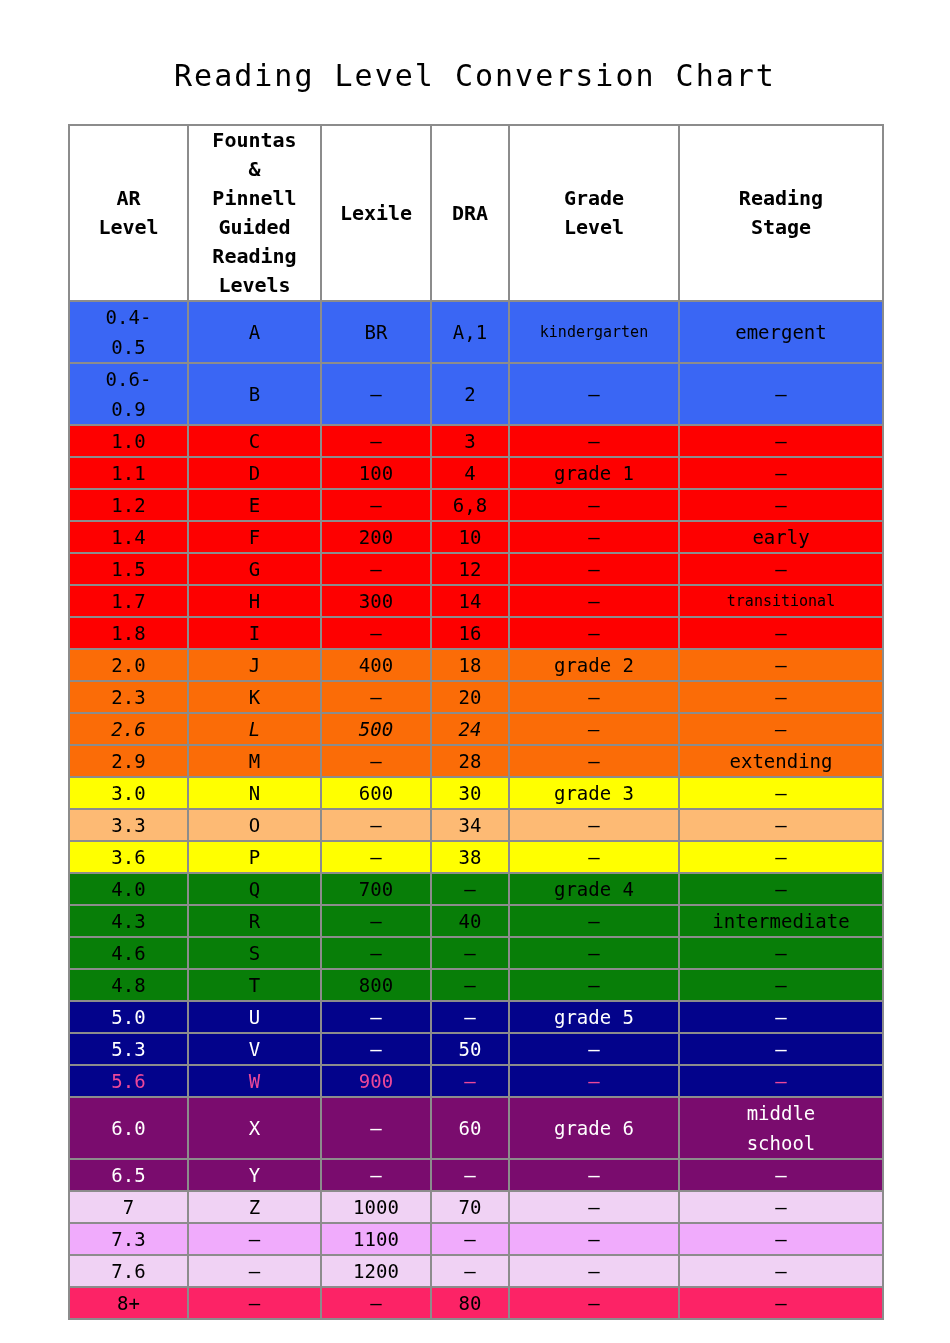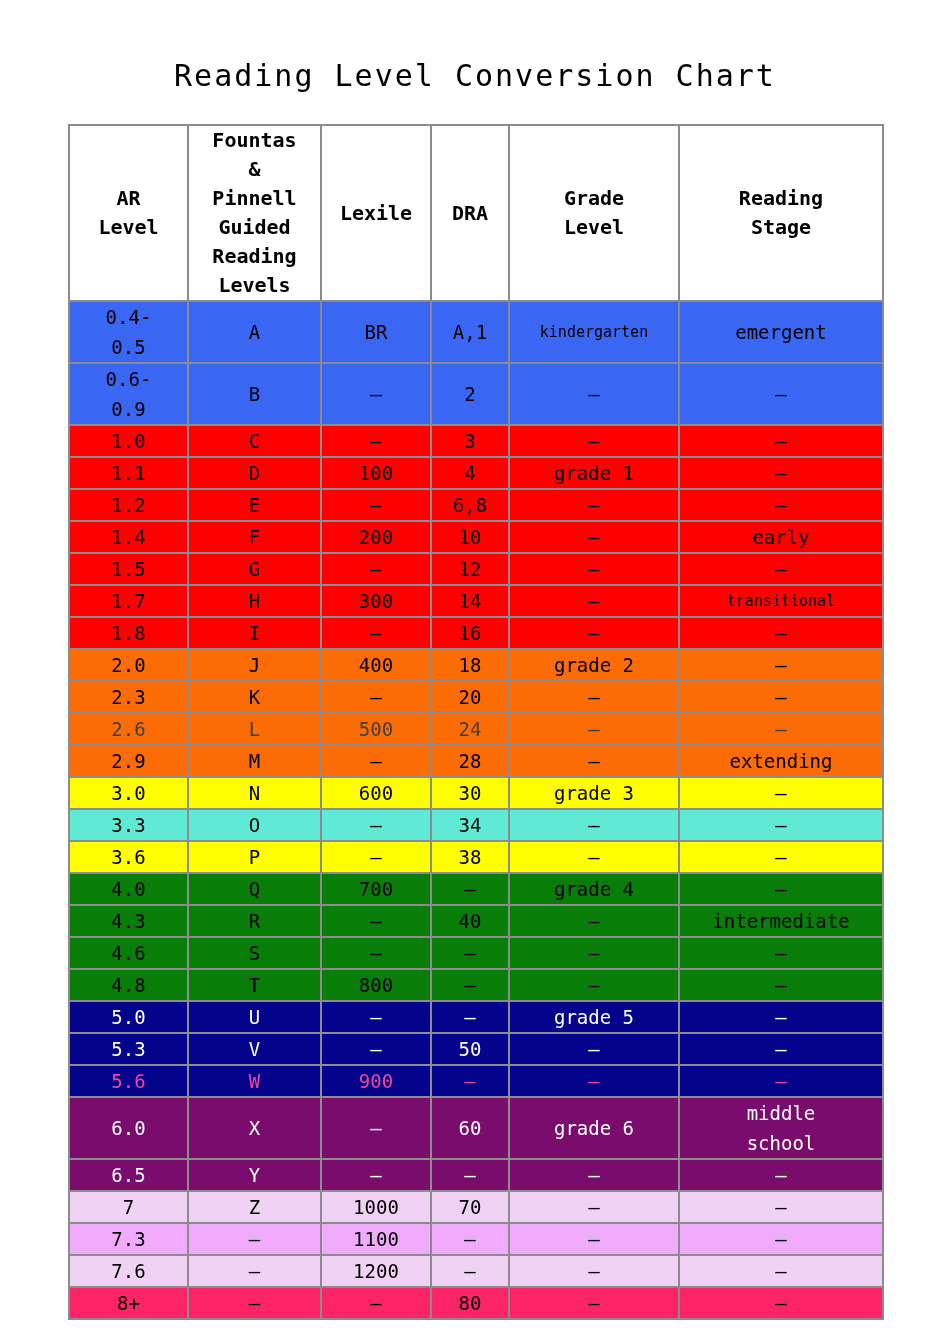--- a/index.html
+++ b/index.html
@@ -172,21 +172,21 @@
           <td>–</td>
         </tr>
         <tr style="background: rgb(251, 108, 7); color: rgb(0, 0, 0);">
           <td>2.3</td>
           <td>K</td>
           <td>–</td>
           <td>20</td>
           <td>–</td>
           <td>–</td>
         </tr>
-        <tr style="background: rgb(251, 108, 7); color: #404040;">
+        <tr style="background: rgb(251, 108, 7); color: #000000; font-style: italic;">
           <td>2.6</td>
           <td>L</td>
           <td>500</td>
           <td>24</td>
           <td>–</td>
           <td>–</td>
         </tr>
         <tr style="background: rgb(251, 108, 7); color: rgb(0, 0, 0);">
           <td>2.9</td>
           <td>M</td>
@@ -196,21 +196,21 @@
           <td>extending</td>
         </tr>
         <tr style="background: rgb(255, 255, 0); color: rgb(0, 0, 0);">
           <td>3.0</td>
           <td>N</td>
           <td>600</td>
           <td>30</td>
           <td>grade 3</td>
           <td>–</td>
         </tr>
-        <tr style="background: #5eead4; color: rgb(0, 0, 0);">
+        <tr style="background: #fdba74; color: rgb(0, 0, 0);">
           <td>3.3</td>
           <td>O</td>
           <td>–</td>
           <td>34</td>
           <td>–</td>
           <td>–</td>
         </tr>
         <tr style="background: rgb(255, 255, 0); color: rgb(0, 0, 0);">
           <td>3.6</td>
           <td>P</td>

